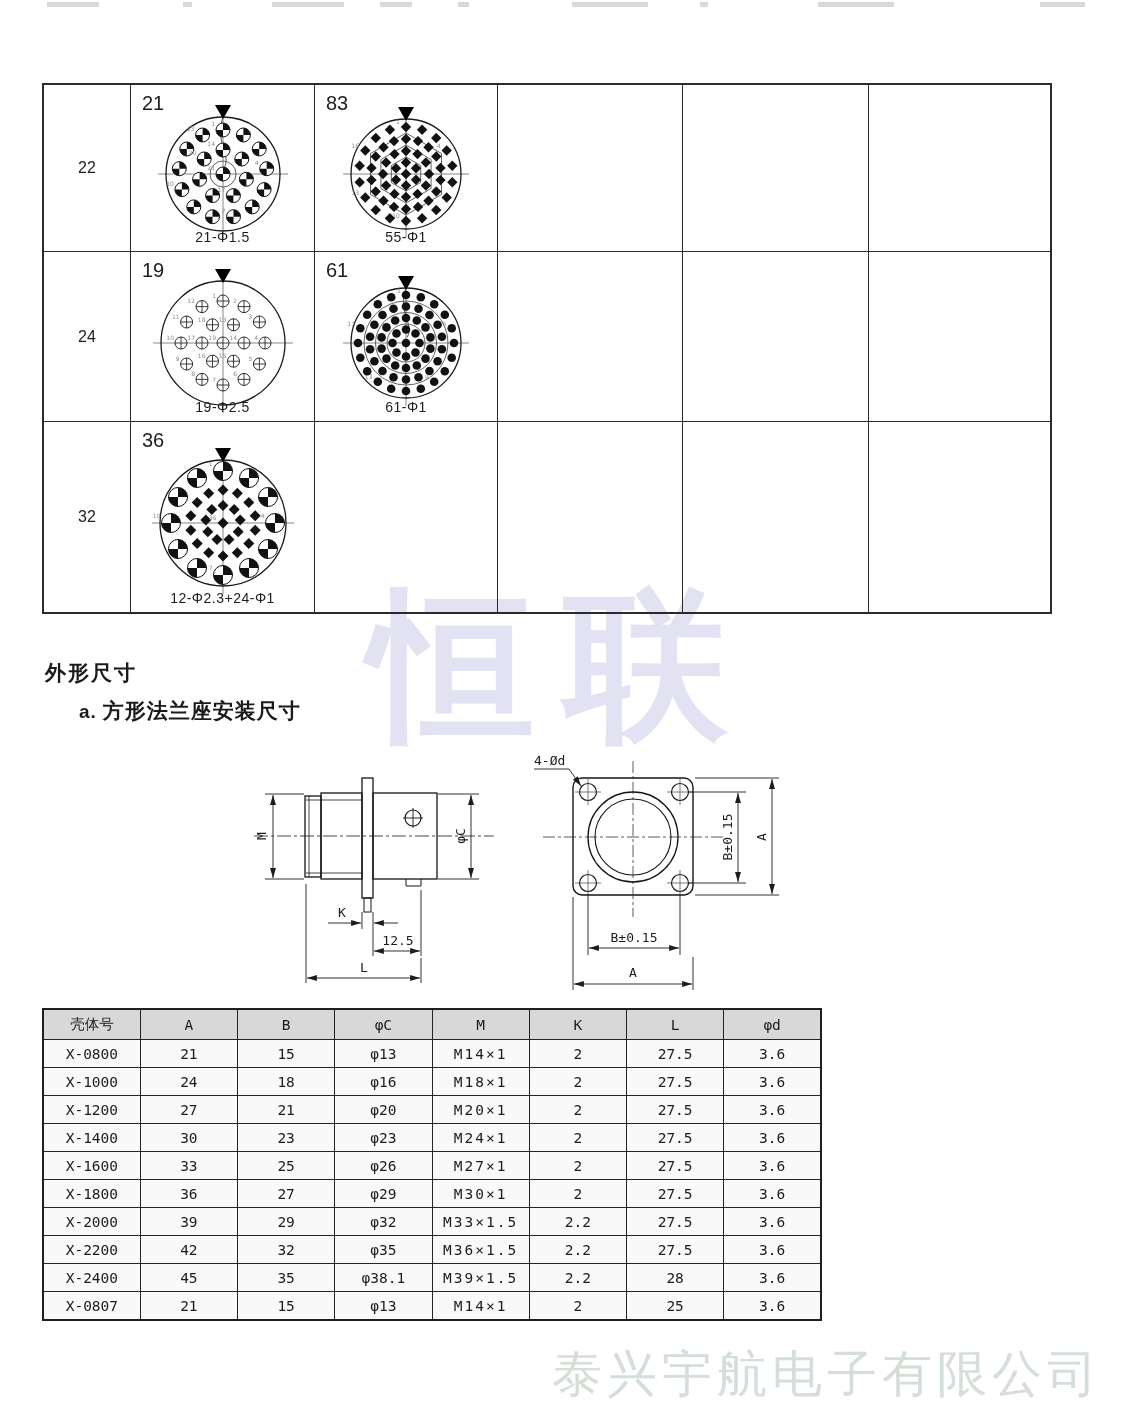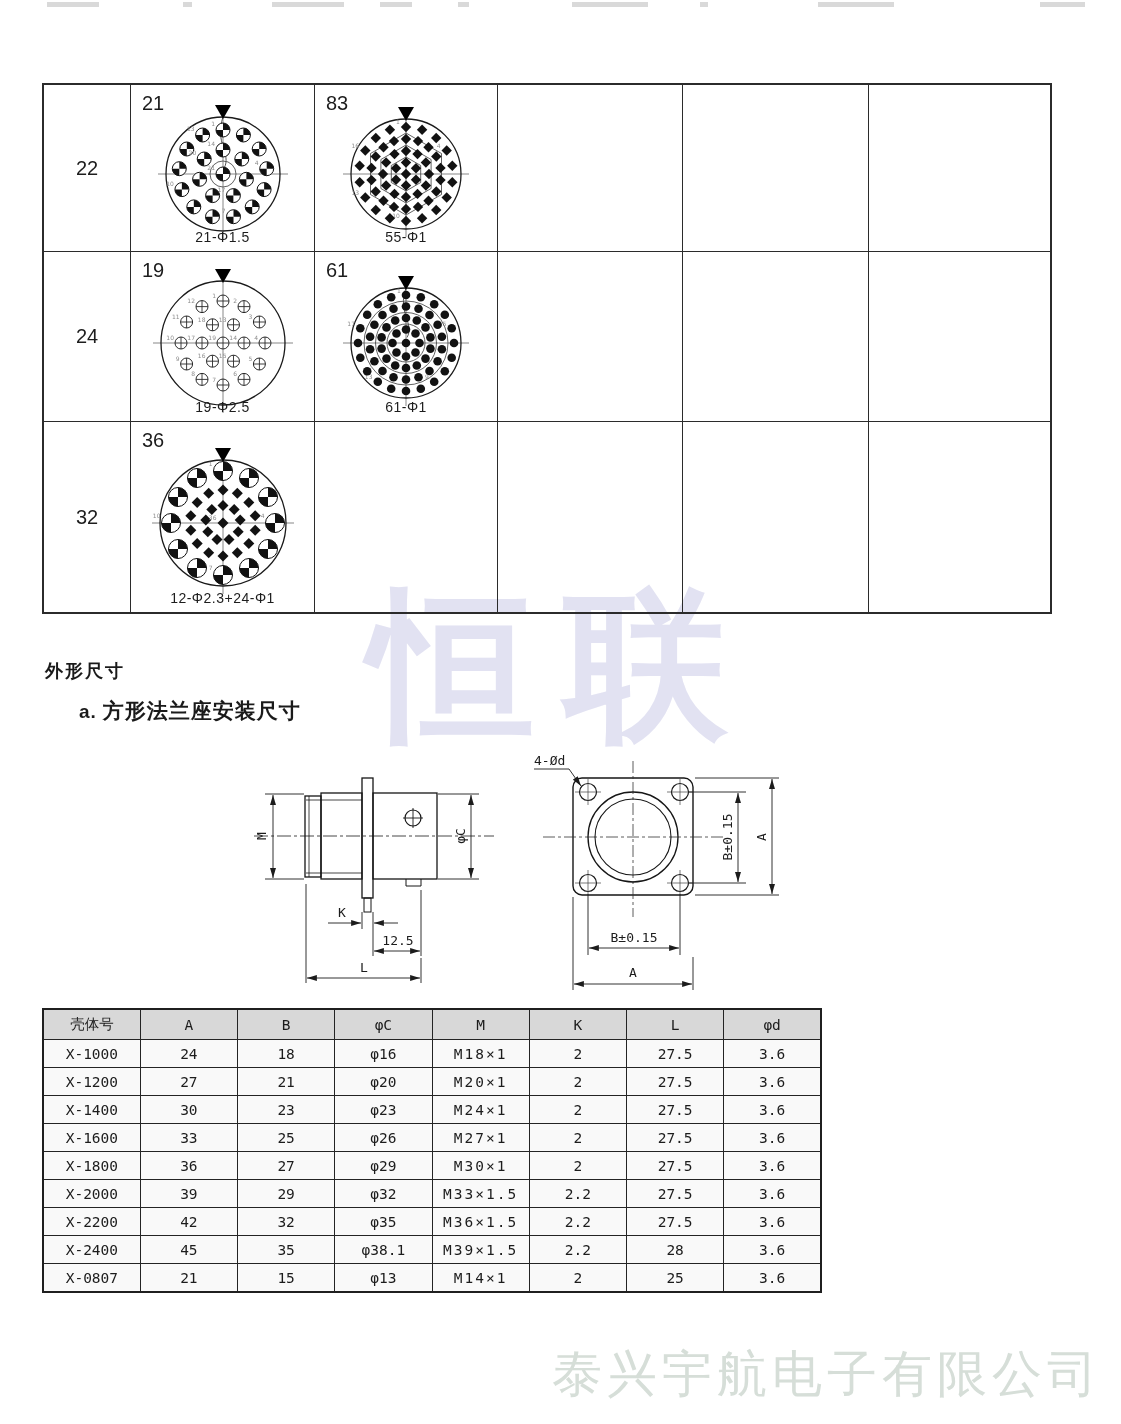--- a/index.html
+++ b/index.html
@@ -15,27 +15,27 @@
              letter-spacing:5px;color:#d6ded8;font-family:Liberation Mono, monospace;white-space:nowrap;}
   
   .pin-table{position:absolute;left:42px;top:83px;z-index:1;display:grid;
              grid-template-columns:87px 184px 183px 185px 186px 181px;
              grid-template-rows:167px 170px 190px;
              border:2px solid #2b2b2b;background:transparent;}
   .pt-cell{border-right:1.5px solid #2b2b2b;border-bottom:1.5px solid #2b2b2b;position:relative;
            display:flex;align-items:center;justify-content:center;}
   .pt-cell.lastcol{border-right:none;}
   .pt-cell.lastrow{border-bottom:none;}
-  .shell-num{font-size:20px;color:#1d1d1d;}
+  .shell-num{font-size:16px;color:#1d1d1d;}
   .diag-badge{position:absolute;left:11px;top:7px;font-size:20px;color:#1d1d1d;z-index:2;}
   .diag-caption{position:absolute;bottom:6px;left:0;right:0;text-align:center;font-size:14px;
                 letter-spacing:.5px;color:#1d1d1d;}
   .pt-cell svg{display:block;margin:0 auto;}
   
-  .h1{position:absolute;left:45px;top:659px;z-index:1;font-size:18px;font-weight:600;letter-spacing:2px;}
+  .h1{position:absolute;left:45px;top:659px;z-index:1;font-size:21px;font-weight:600;letter-spacing:2px;}
   .h2{position:absolute;left:79px;top:697px;z-index:1;font-size:21px;font-weight:600;letter-spacing:1px;}
   .h2 .pfx{font-weight:600;margin-right:6px;font-size:19px;}
   
   .drw{position:absolute;z-index:1;}
   .drw text{font-family:"DejaVu Sans Mono",monospace;font-size:13px;fill:#1c1c1c;}
   
   .dim-table{position:absolute;left:42px;top:1008px;z-index:1;border-collapse:collapse;table-layout:fixed;
              width:780px;}
   .dim-table th,.dim-table td{border:1.4px solid #242424;text-align:center;vertical-align:middle;
              font-family:"DejaVu Sans Mono",monospace;font-weight:normal;font-size:14.5px;color:#1c1c1c;
@@ -1017,20 +1017,30 @@
           <th>A</th>
           <th>B</th>
           <th>φC</th>
           <th>M</th>
           <th>K</th>
           <th>L</th>
           <th>φd</th>
         </tr>
       </thead>
     <tbody>
+        <tr>
+          <td>X-0800</td>
+          <td>21</td>
+          <td>15</td>
+          <td>φ13</td>
+          <td>M14×1</td>
+          <td>2</td>
+          <td>27.5</td>
+          <td>3.6</td>
+        </tr>
         <tr>
           <td>X-1000</td>
           <td>24</td>
           <td>18</td>
           <td>φ16</td>
           <td>M18×1</td>
           <td>2</td>
           <td>27.5</td>
           <td>3.6</td>
         </tr>

